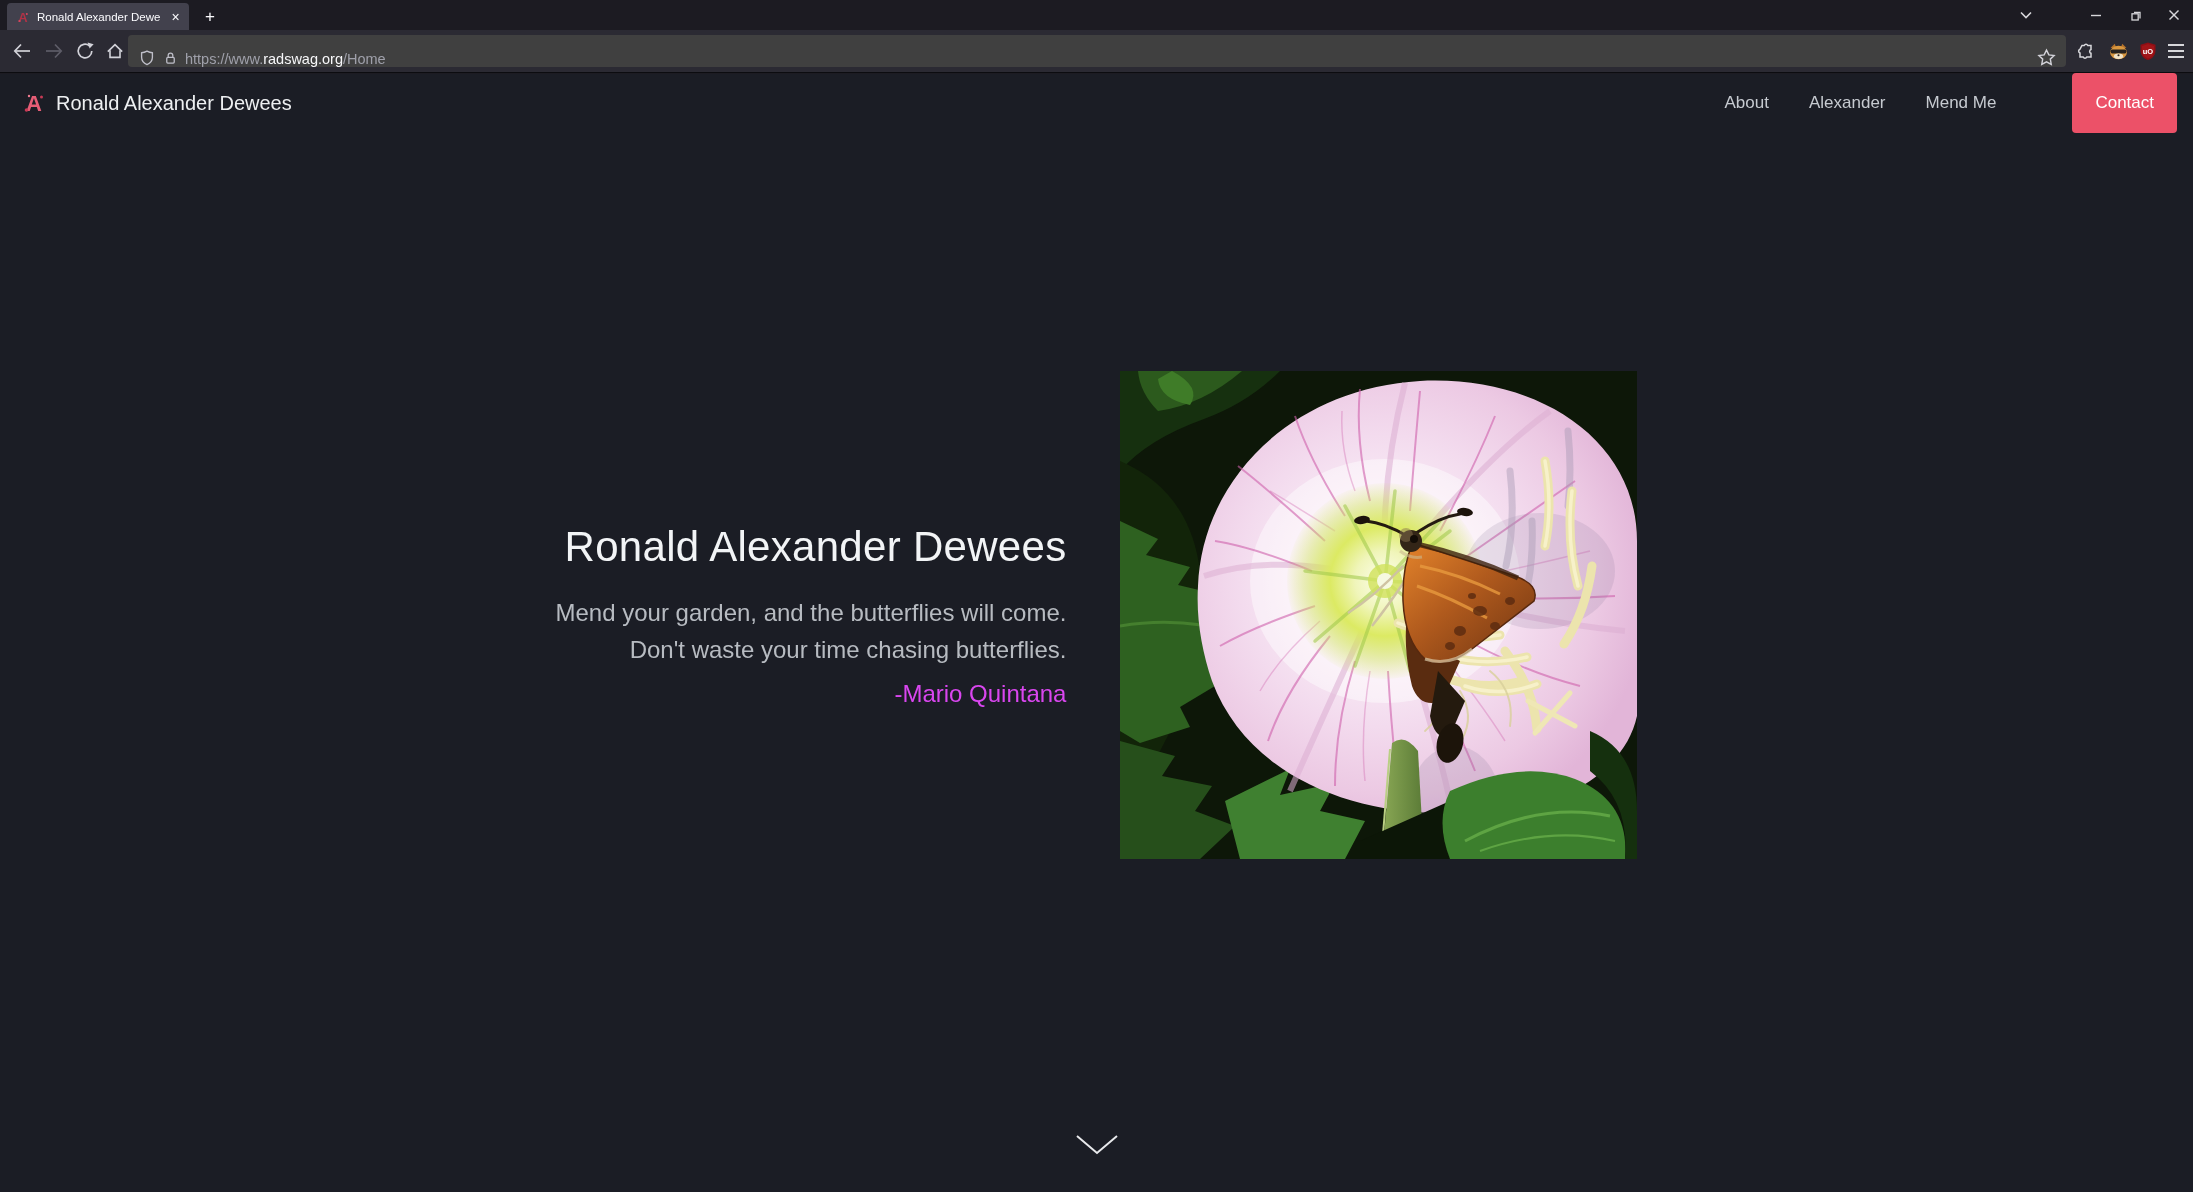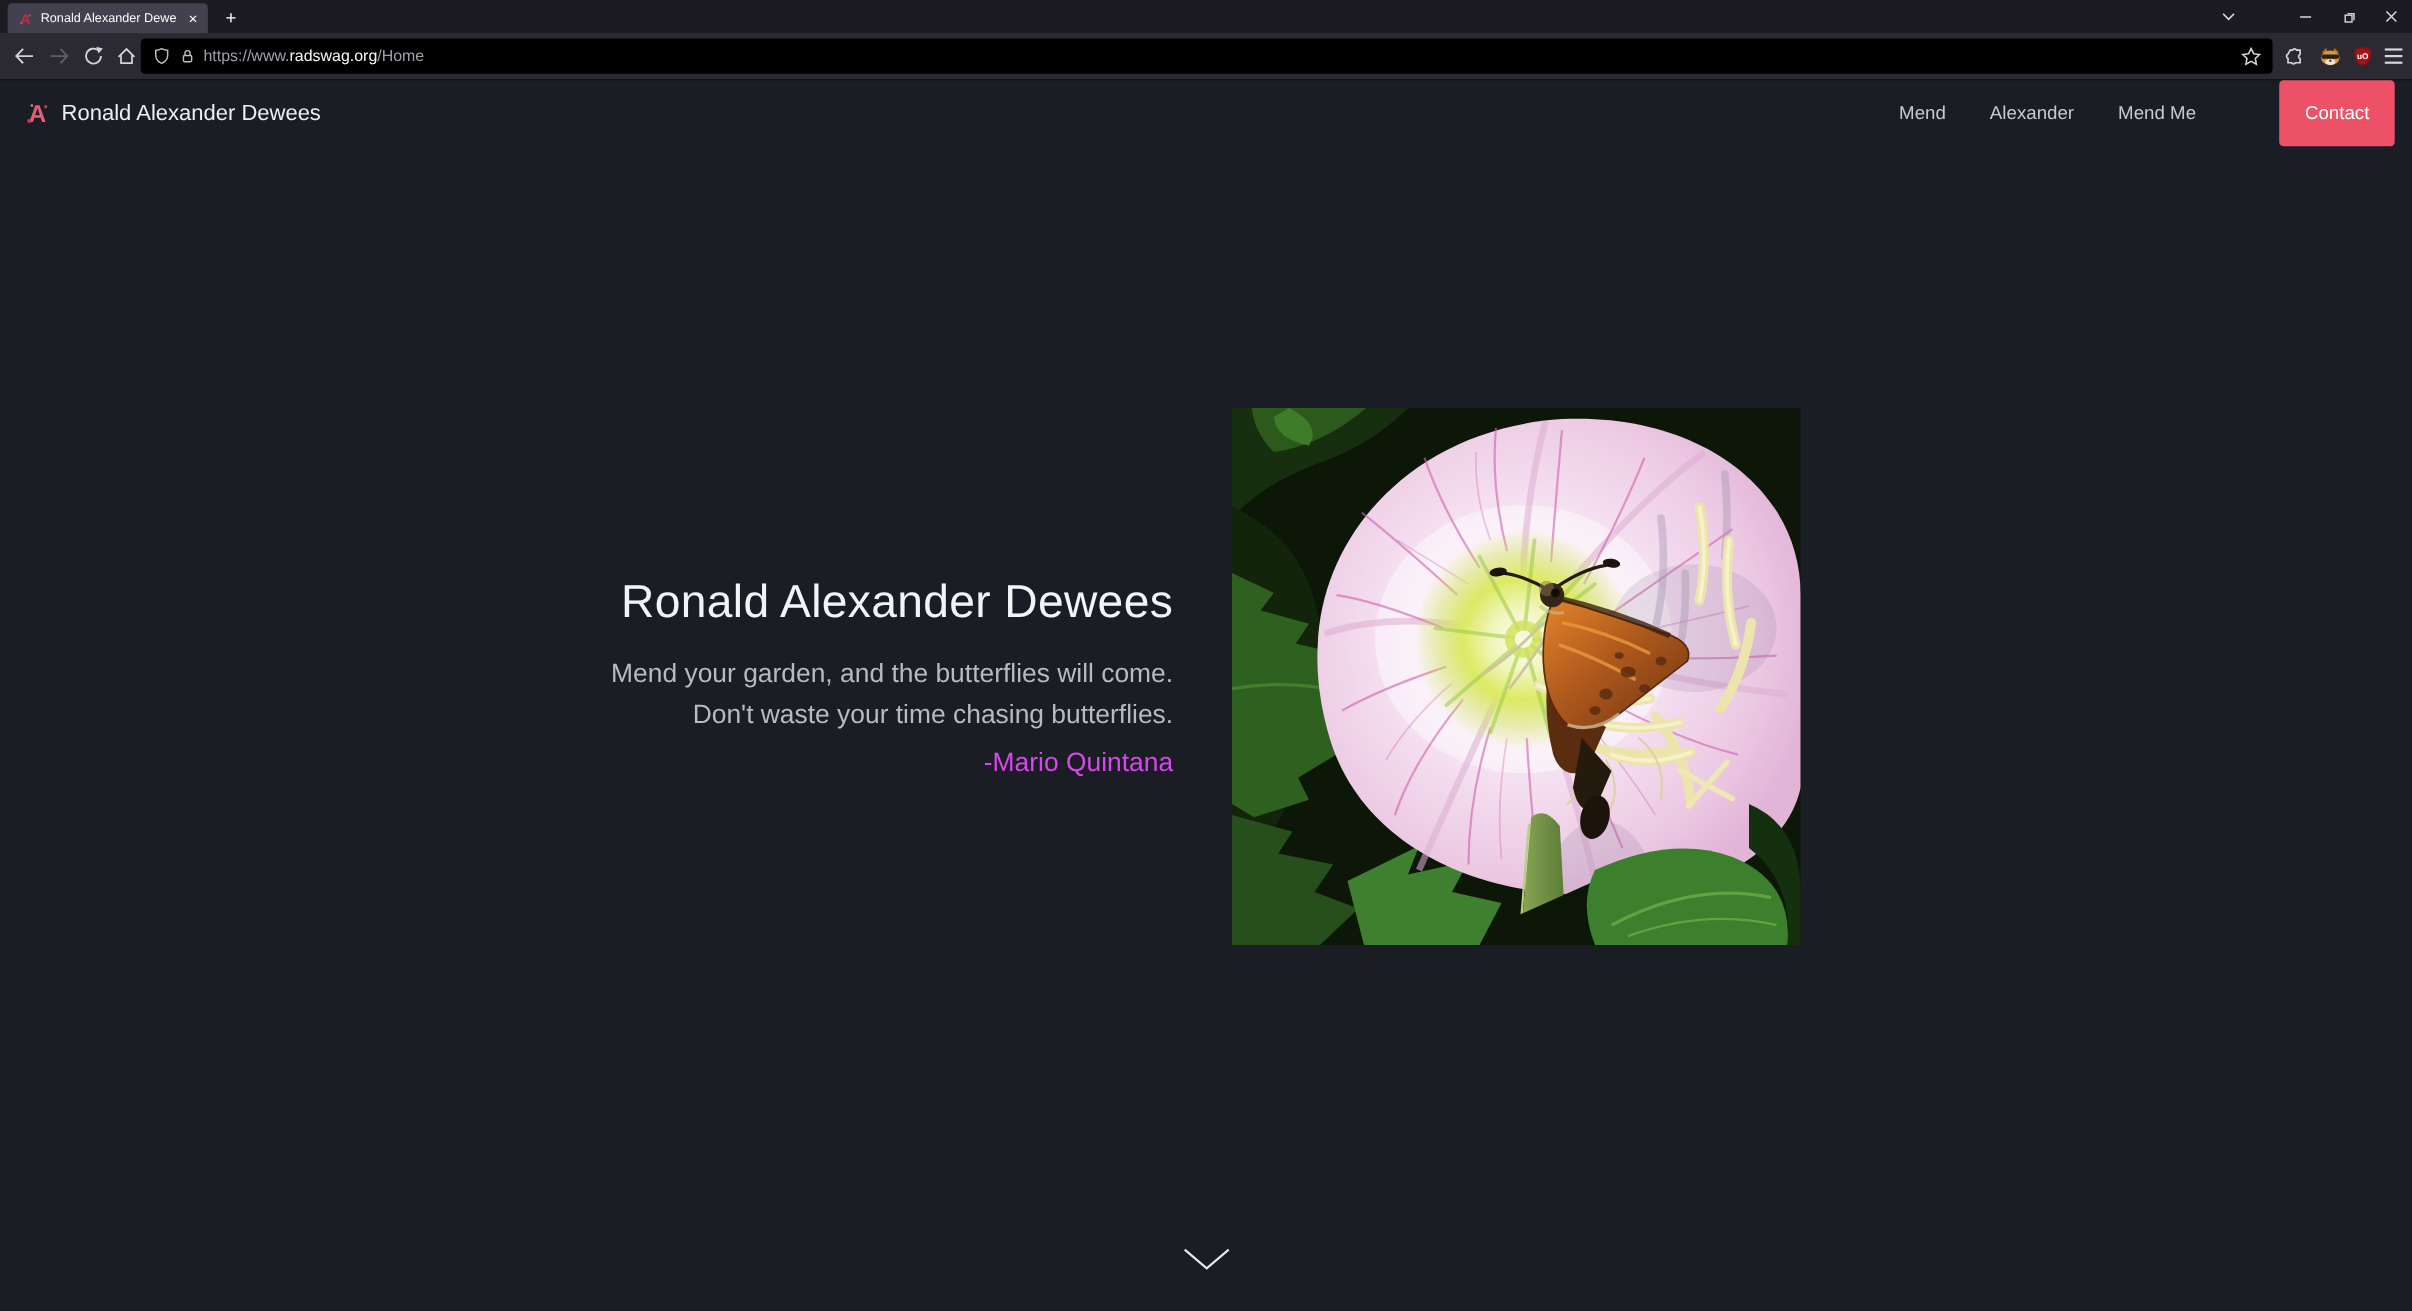--- a/index.html
+++ b/index.html
@@ -18,22 +18,22 @@
   .newtab { position:absolute; left:198px; top:5px; width:24px; height:24px; color:#fbfbfe;
             font-size:17px; display:flex; align-items:center; justify-content:center; border-radius:4px; }
   .tbbtn { position:absolute; top:3px; width:30px; height:24px; display:flex; align-items:center; justify-content:center; }
   .tbbtn svg { stroke:#d7d7db; }
   .list-tabs { right:152px; }  .win-min { right:82px; }  .win-restore { right:42px; }  .win-close { right:4px; }
 
   
   .toolbar { position:relative; height:43px; background:#2b2a33; border-bottom:1px solid #0c0c10; }
   .navbtn { position:absolute; top:7px; width:28px; height:28px; display:flex; align-items:center; justify-content:center; border-radius:4px; }
   .btn-back{ left:8px; } .btn-forward{ left:40px; } .btn-reload{ left:71px; } .btn-home{ left:101px; }
-  .urlbar { position:absolute; left:128px; top:5px; width:1938px; height:32px; background:#000000;
-            border-radius:4px; display:flex; align-items:center; gap:6px; padding:0 10px; }
+  .urlbar { position:absolute; left:128px; top:5px; width:1938px; height:32px; background:#404040;
+            border-radius:4px; display:flex; align-items:flex-end; gap:6px; padding:0 10px; }
   .url-text { flex:1; font-size:14.5px; color:#9fa0aa; white-space:nowrap; }
   .url-domain { color:#f7f7f9; }
   .extbtn { position:absolute; top:9px; width:24px; height:24px; display:flex; align-items:center; justify-content:center; }
   .ext-puzzle{ left:2074px; } .ext-fox{ left:2106px; } .ext-ubo{ left:2136px;text-align:center; } .menu-btn{ left:2162px; width:28px; }
   .hamburger { display:flex; flex-direction:column; gap:4px; }
   .hamburger i { display:block; width:16px; height:2px; background:#d7d7db; }
 
   
   .page { position:absolute; top:74px; left:0; right:0; bottom:0; background:#1b1d25;
           display:flex; flex-direction:column; }
@@ -174,21 +174,21 @@
       <div class="brand">
         <svg width="24" height="26" viewBox="0 0 24 26">
           <text x="12" y="21" text-anchor="middle" font-size="22" font-weight="bold" fill="#e65d76" font-family="Liberation Sans,sans-serif">A</text>
           <circle cx="4.5" cy="20" r="1.8" fill="#c63a55"></circle>
             <circle cx="19.5" cy="7" r="1.5" fill="#c63a55"></circle>
             <circle cx="7" cy="6" r="1.2" fill="#f07b90"></circle>
         </svg>
         <span class="brand-name">Ronald Alexander Dewees</span>
       </div>
       <nav class="nav">
-        <a class="nav-link">Mend</a>
+        <a class="nav-link">About</a>
         <a class="nav-link">Alexander</a>
         <a class="nav-link">Mend Me</a>
         <button class="contact-btn">Contact</button>
       </nav>
     </div>
 
     <div class="hero">
       <div class="hero-text">
         <div class="hero-title">Ronald Alexander Dewees</div>
         <div class="quote-line">Mend your garden, and the butterflies will come.</div>

